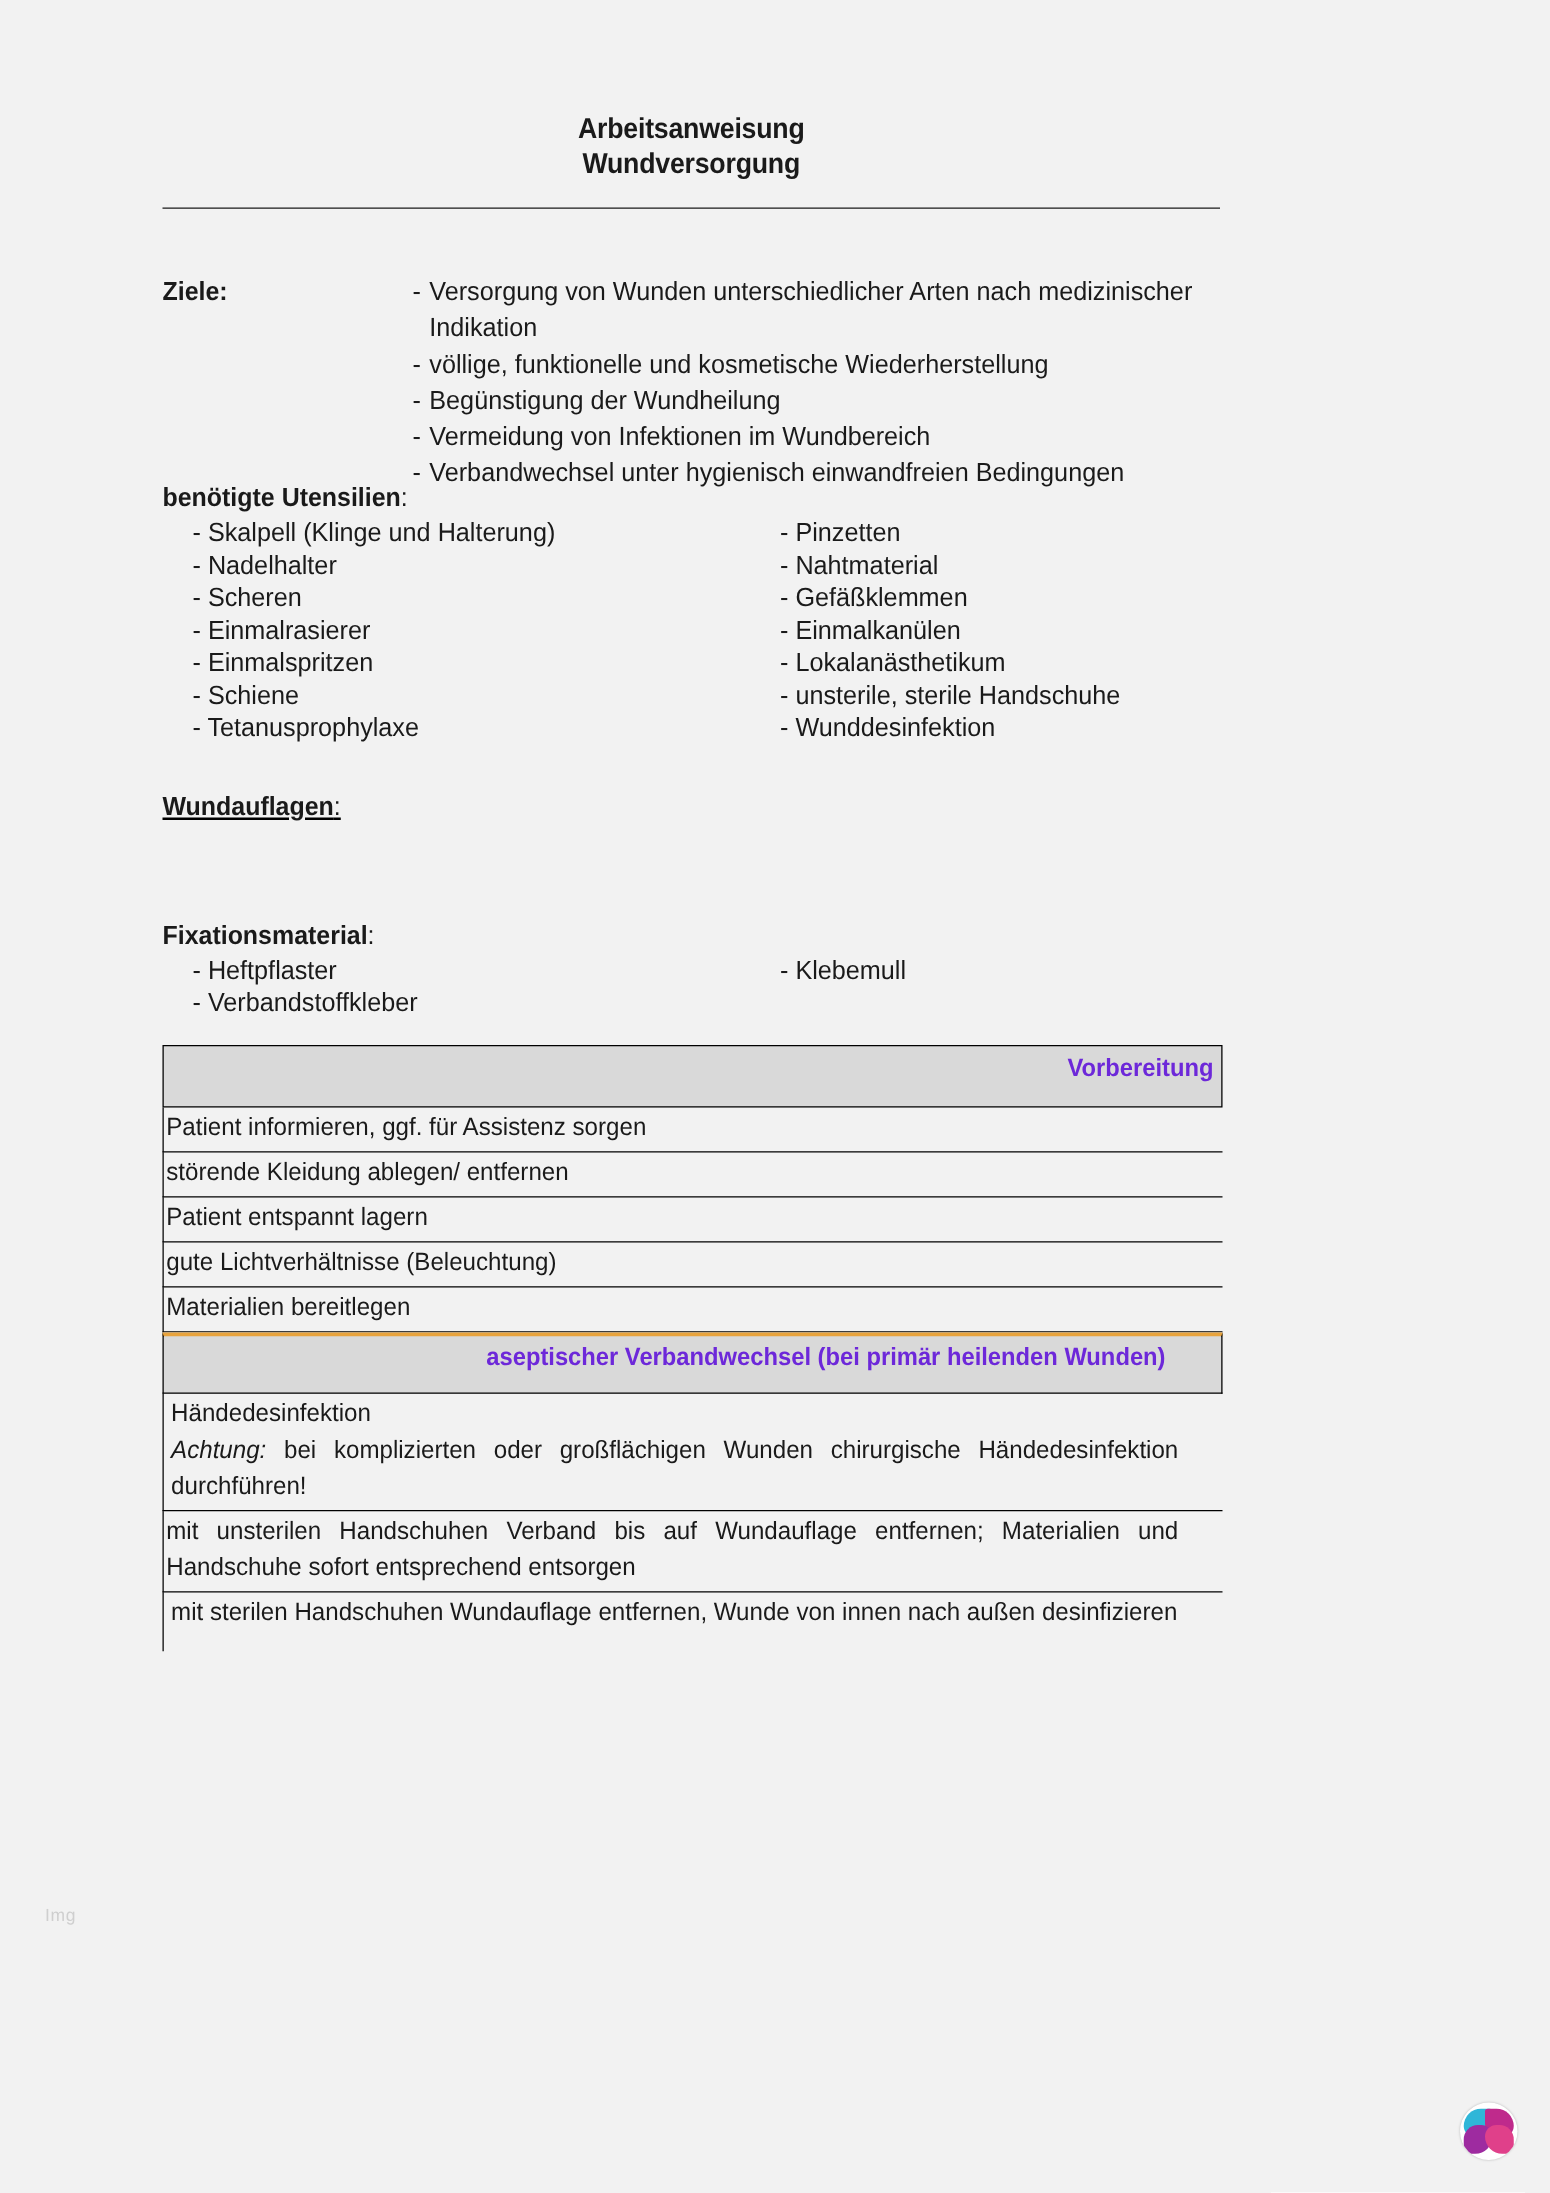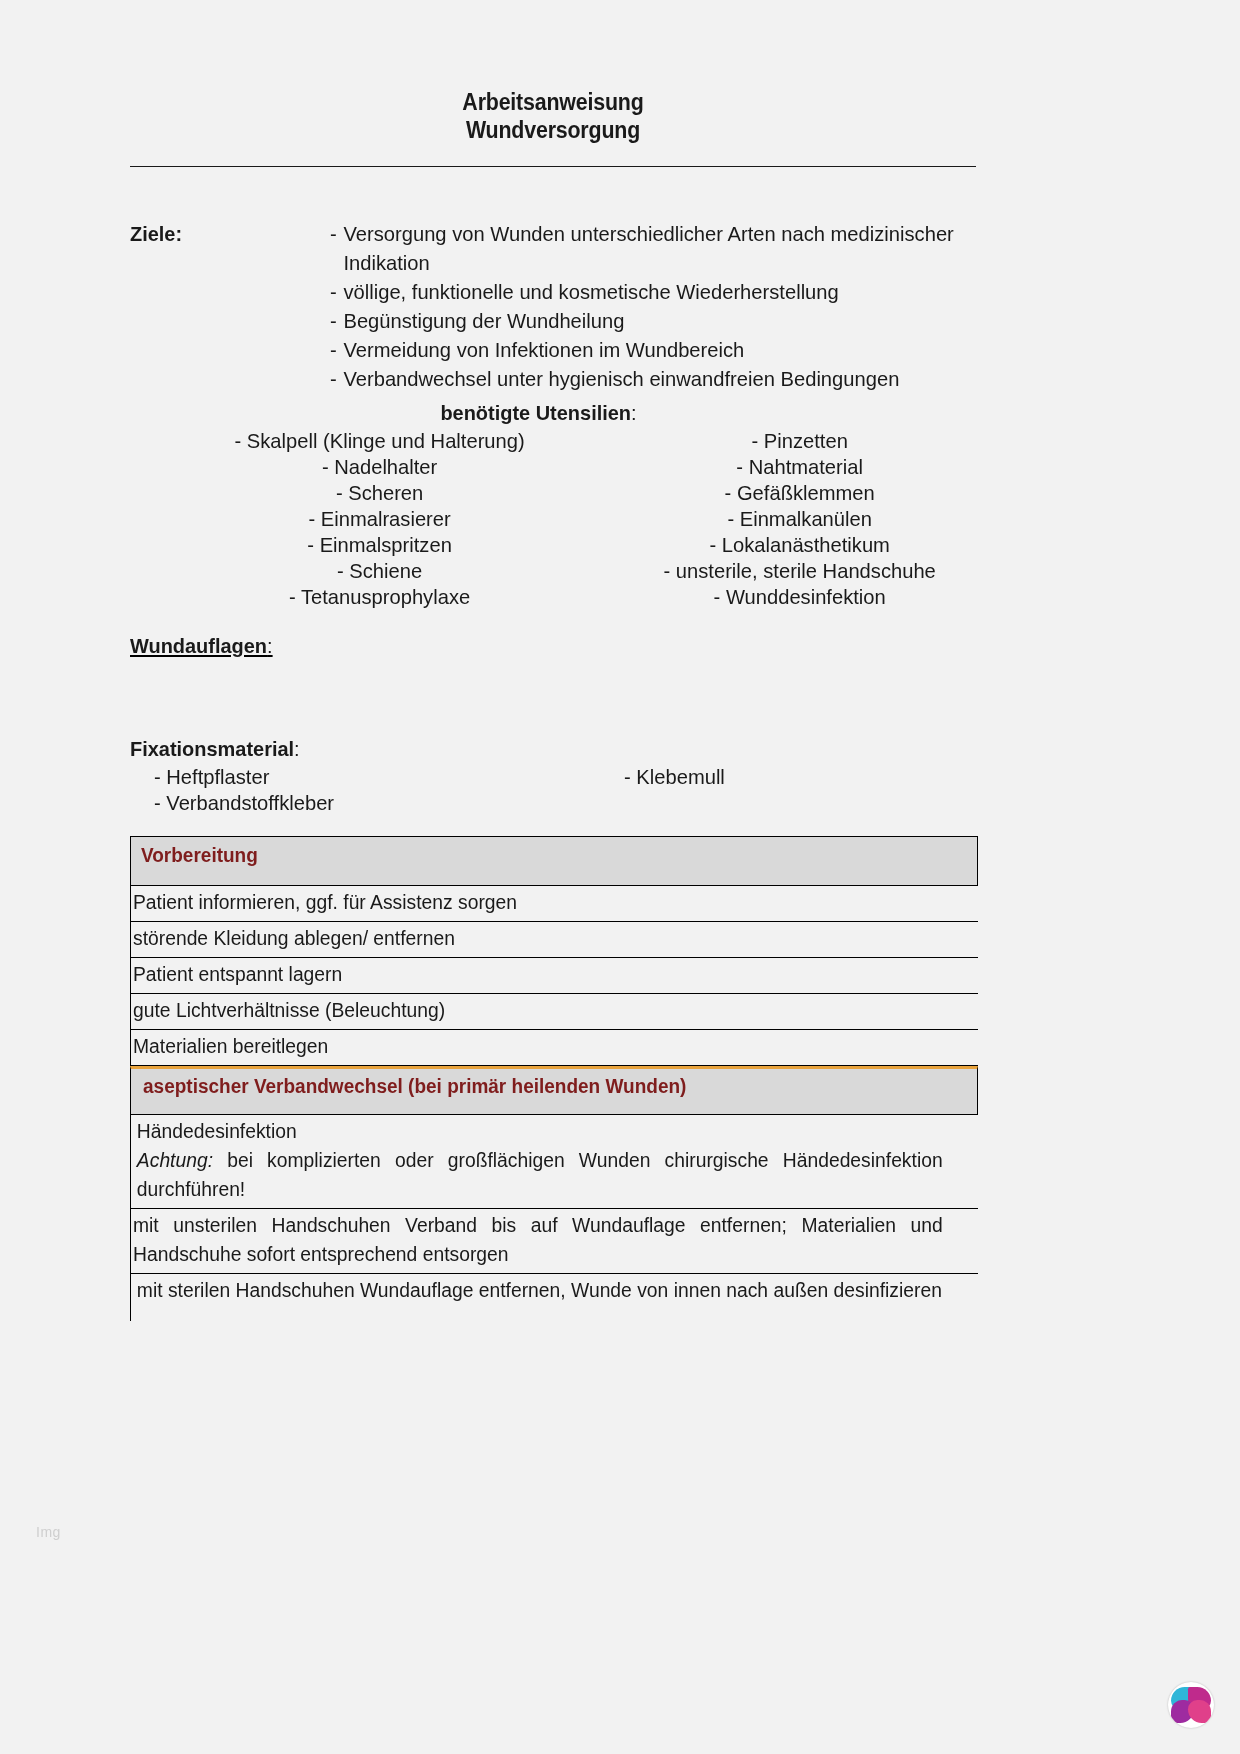--- a/index.html
+++ b/index.html
@@ -127,21 +127,22 @@
     box-sizing: border-box;
   }
   .tbl-header {
     background: #d9d9d9;
     border: 1.6px solid #000000;
     box-sizing: border-box;
     padding: 5px 0 16px 10px;
     font-weight: bold;
     font-size: 20px;
     line-height: 27px;
-    color: #7f1d1d;
+    color: #6d28d9;
+    text-align: right;
   }
   .tbl-header span {
     display: inline-block;
     transform: scaleX(0.95);
     transform-origin: left center;
   }
   .tbl-header.accent {
     border-top: 3px solid #e8a33d;
     margin-top: 0;
     padding: 4px 16px 14px 12px;
@@ -235,21 +236,21 @@
         <span class="dash">-</span>
         <span class="goal-text">Vermeidung von Infektionen im Wundbereich</span>
       </div>
       <div class="goal">
         <span class="dash">-</span>
         <span class="goal-text">Verbandwechsel unter hygienisch einwandfreien Bedingungen</span>
       </div>
     </div>
   </div>
 
-  <div class="section" style="top:398px;text-align:center;">
+  <div class="section" style="top:384px;">
     <div class="section-heading"><b>benötigte Utensilien</b><span>:</span></div>
     <div class="two-col">
       <div class="col-left">
         <div class="bullet">- Skalpell (Klinge und Halterung)</div>
         <div class="bullet">- Nadelhalter</div>
         <div class="bullet">- Scheren</div>
         <div class="bullet">- Einmalrasierer</div>
         <div class="bullet">- Einmalspritzen</div>
         <div class="bullet">- Schiene</div>
         <div class="bullet">- Tetanusprophylaxe</div>

